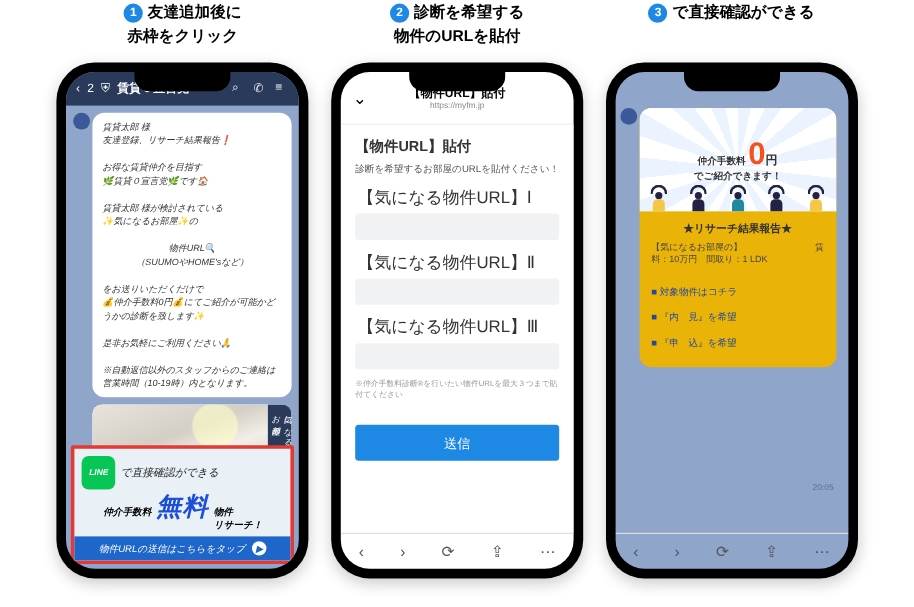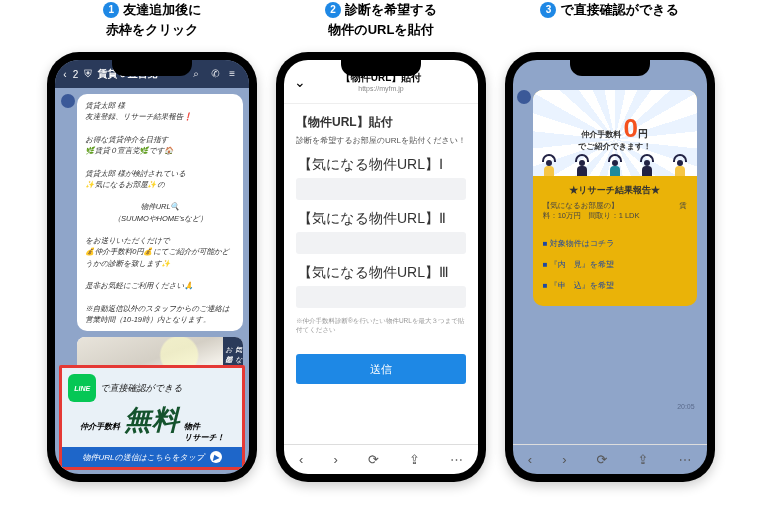--- a/index.html
+++ b/index.html
@@ -23,21 +23,21 @@
   .rich-card { margin-left: 16px; background: #fff; border-radius: 8px; overflow: hidden; display: flex; height: 72px; margin-bottom: 4px; }
   .rich-img { flex: 1; background: linear-gradient(160deg,#e8e4db 0%,#d4cfc5 40%,#f2efe8 60%,#cfc9bd 100%); position: relative; }
   .rich-img::after{content:"";position:absolute;inset:0;background:radial-gradient(circle at 70% 25%,rgba(255,255,200,.6) 0 18px,transparent 20px),linear-gradient(#fff,#fff) 55% 78%/50px 2px no-repeat;}
   .rich-side { width: 20px; background: #2a3a5a; color: #fff; writing-mode: vertical-rl; font-size: 7px; display: flex; align-items: center; justify-content: center; padding: 4px 0; letter-spacing: 1px; }
   .rich-side .down { writing-mode: horizontal-tb; background:#fff; color:#2a3a5a; width:12px;height:12px;border-radius:50%;display:flex;align-items:center;justify-content:center;font-size:8px;margin-top:2px;}
   .banner { position: absolute; left: 4px; right: 4px; bottom: 4px; border: 3px solid #e53935; background: #e9f1f7; border-radius: 2px; padding: 6px 6px 0 6px; }
   .banner-top { display:flex; align-items:center; gap:4px; font-size:9px; color:#222; }
   .line-badge { width:28px;height:28px;border-radius:6px;background:#06c755;color:#fff;font-size:7px;font-weight:bold;display:flex;align-items:center;justify-content:center;}
   .banner-row2 { display:flex;align-items:baseline;justify-content:center;gap:4px;margin:0 0 4px;}
   .banner-row2 .small{font-size:8px;font-weight:bold;}
-  .banner-row2 .big{font-size:27px;font-weight:900;color:#14532d;letter-spacing:1px;}
+  .banner-row2 .big{font-size:21px;font-weight:900;color:#1d4ed8;letter-spacing:1px;}
   .banner-bar { background:#1e66c9;color:#fff;font-size:8px;padding:4px 4px;margin:0 -6px;display:flex;align-items:center;justify-content:center;gap:6px;}
   .banner-bar .arrow{width:12px;height:12px;border-radius:50%;background:#fff;color:#1e66c9;font-size:8px;display:flex;align-items:center;justify-content:center;}
 
   
   .p2-head { height: 44px; display:flex;flex-direction:column;align-items:center;justify-content:center;border-bottom:1px solid #eee;position:relative;}
   .p2-head .back{position:absolute;left:10px;top:14px;font-size:14px;}
   .p2-head .t1{font-size:10px;font-weight:bold;}
   .p2-head .t2{font-size:7px;color:#888;}
   .p2-body{flex:1;background:#fff;padding:10px 12px;font-size:9px;color:#333;overflow:hidden;}
   .p2-body h3{font-size:12px;margin-bottom:4px;}

